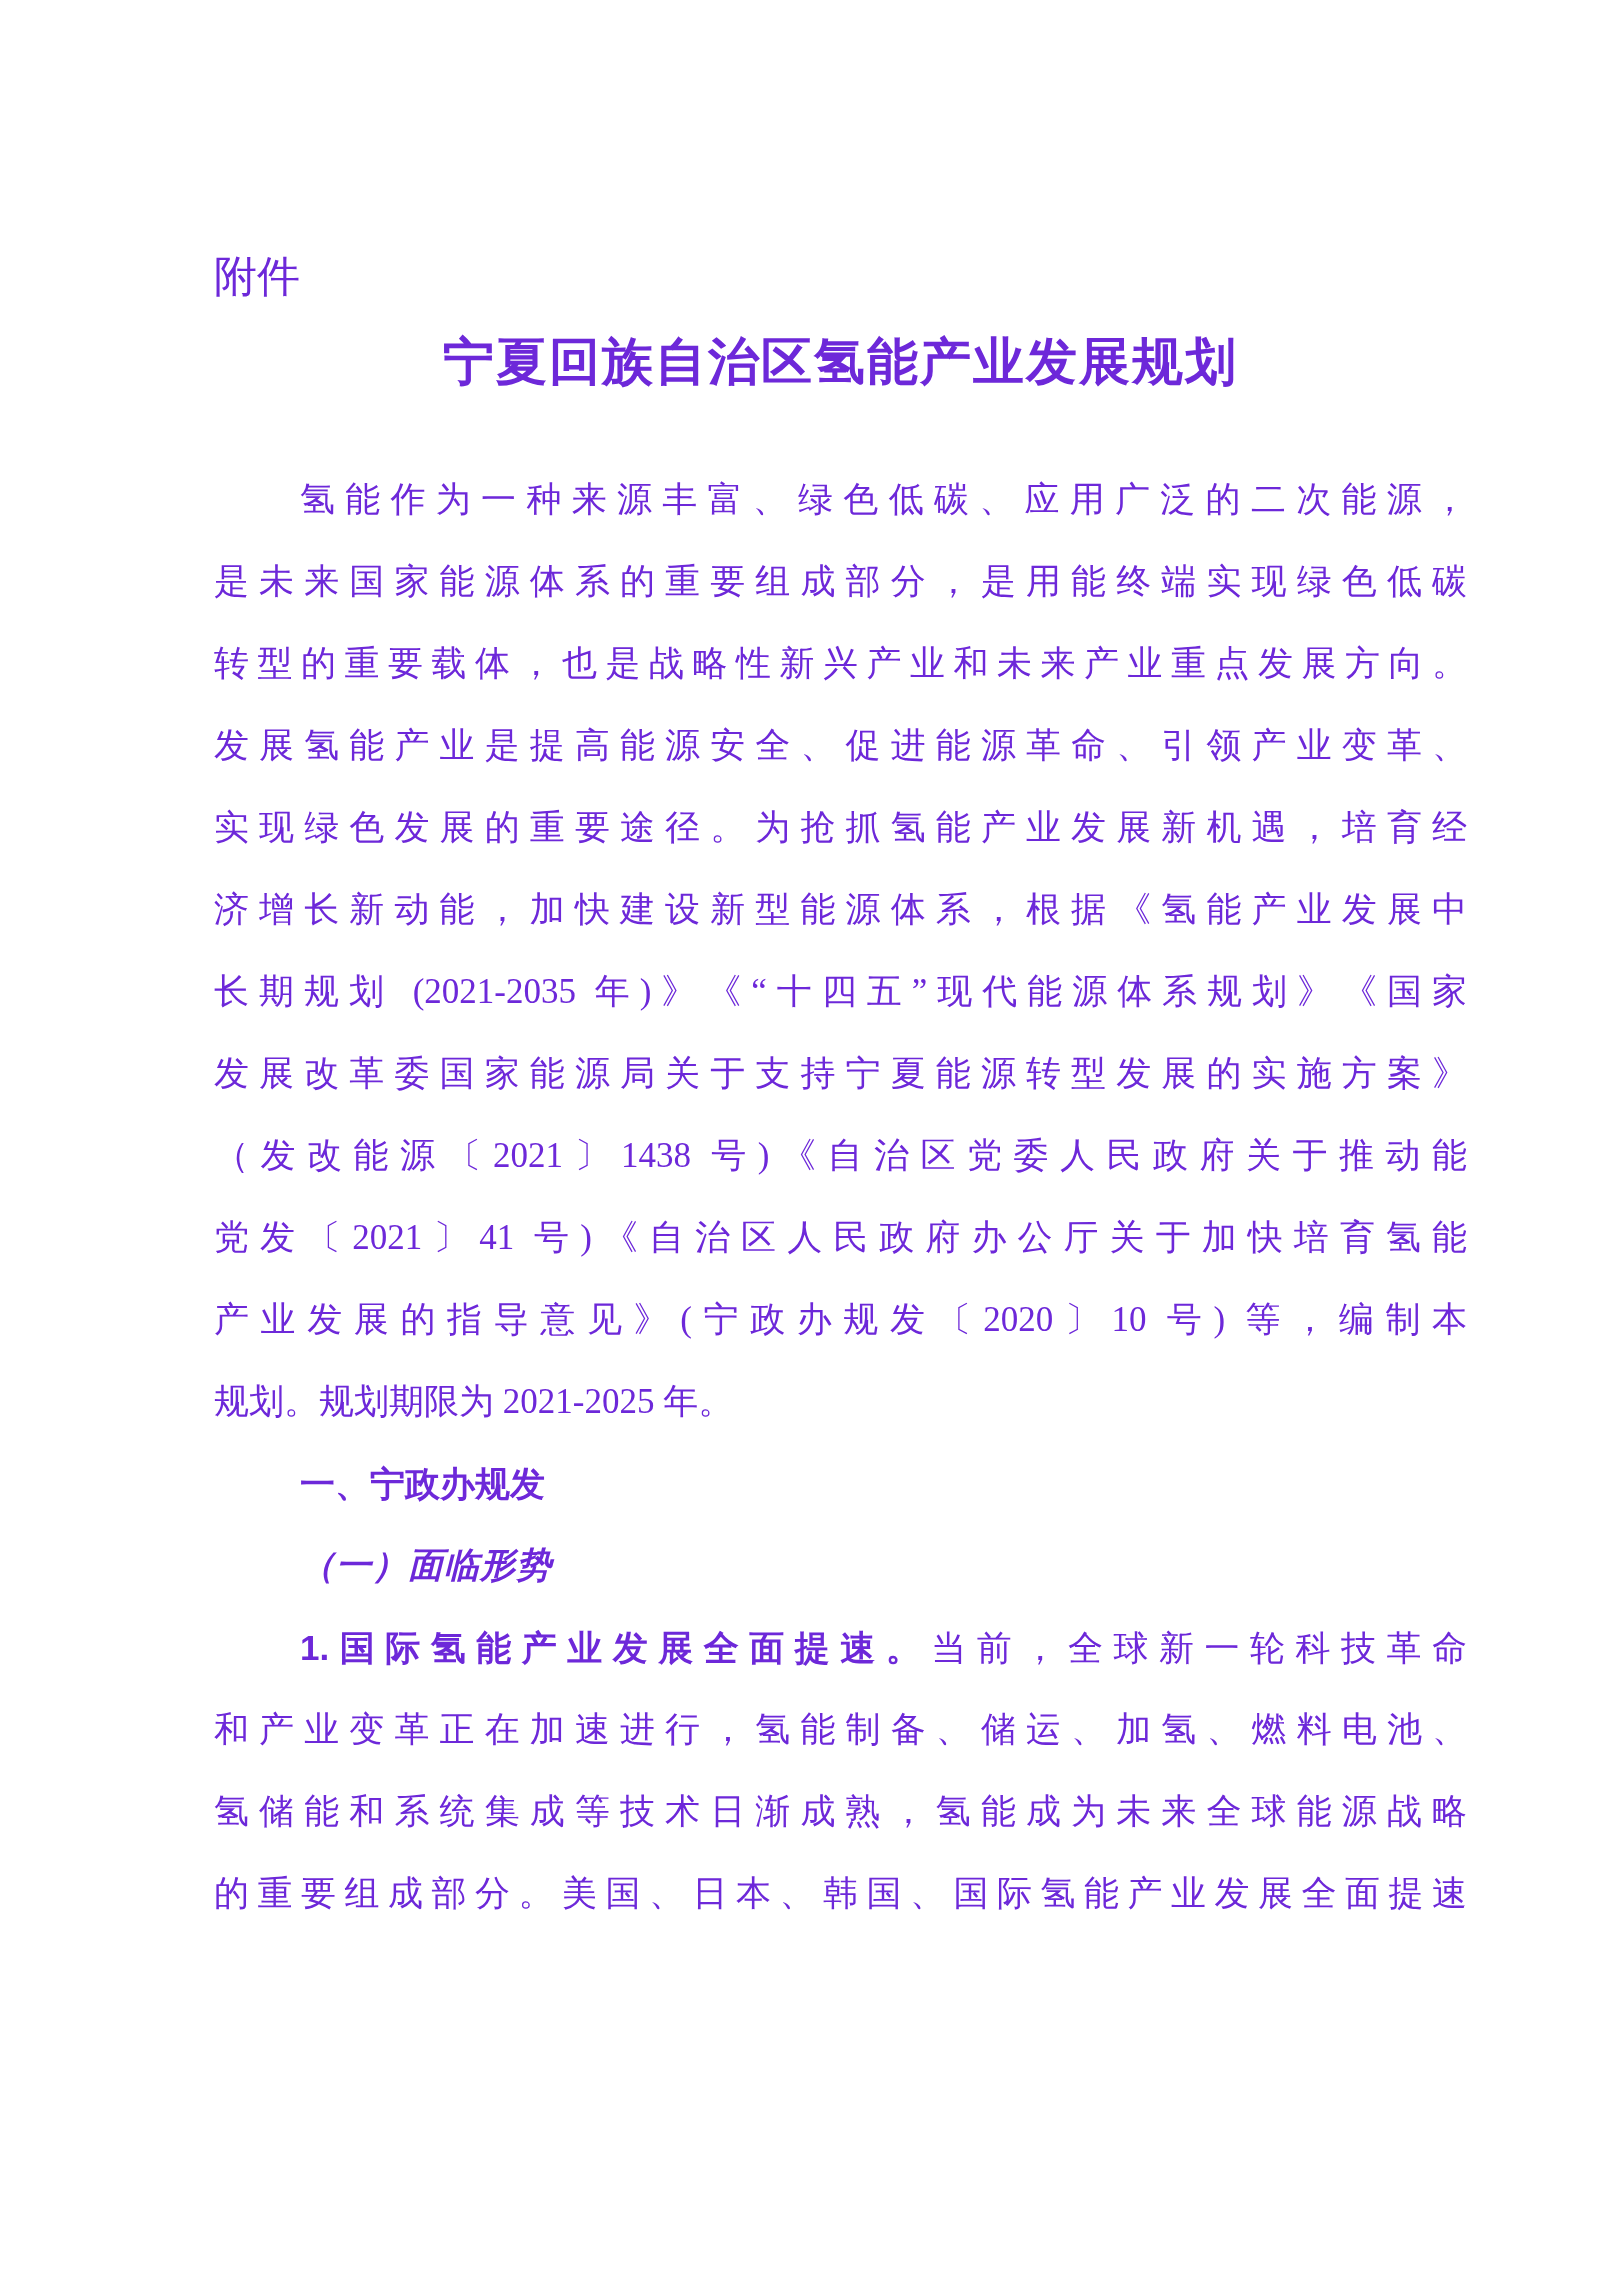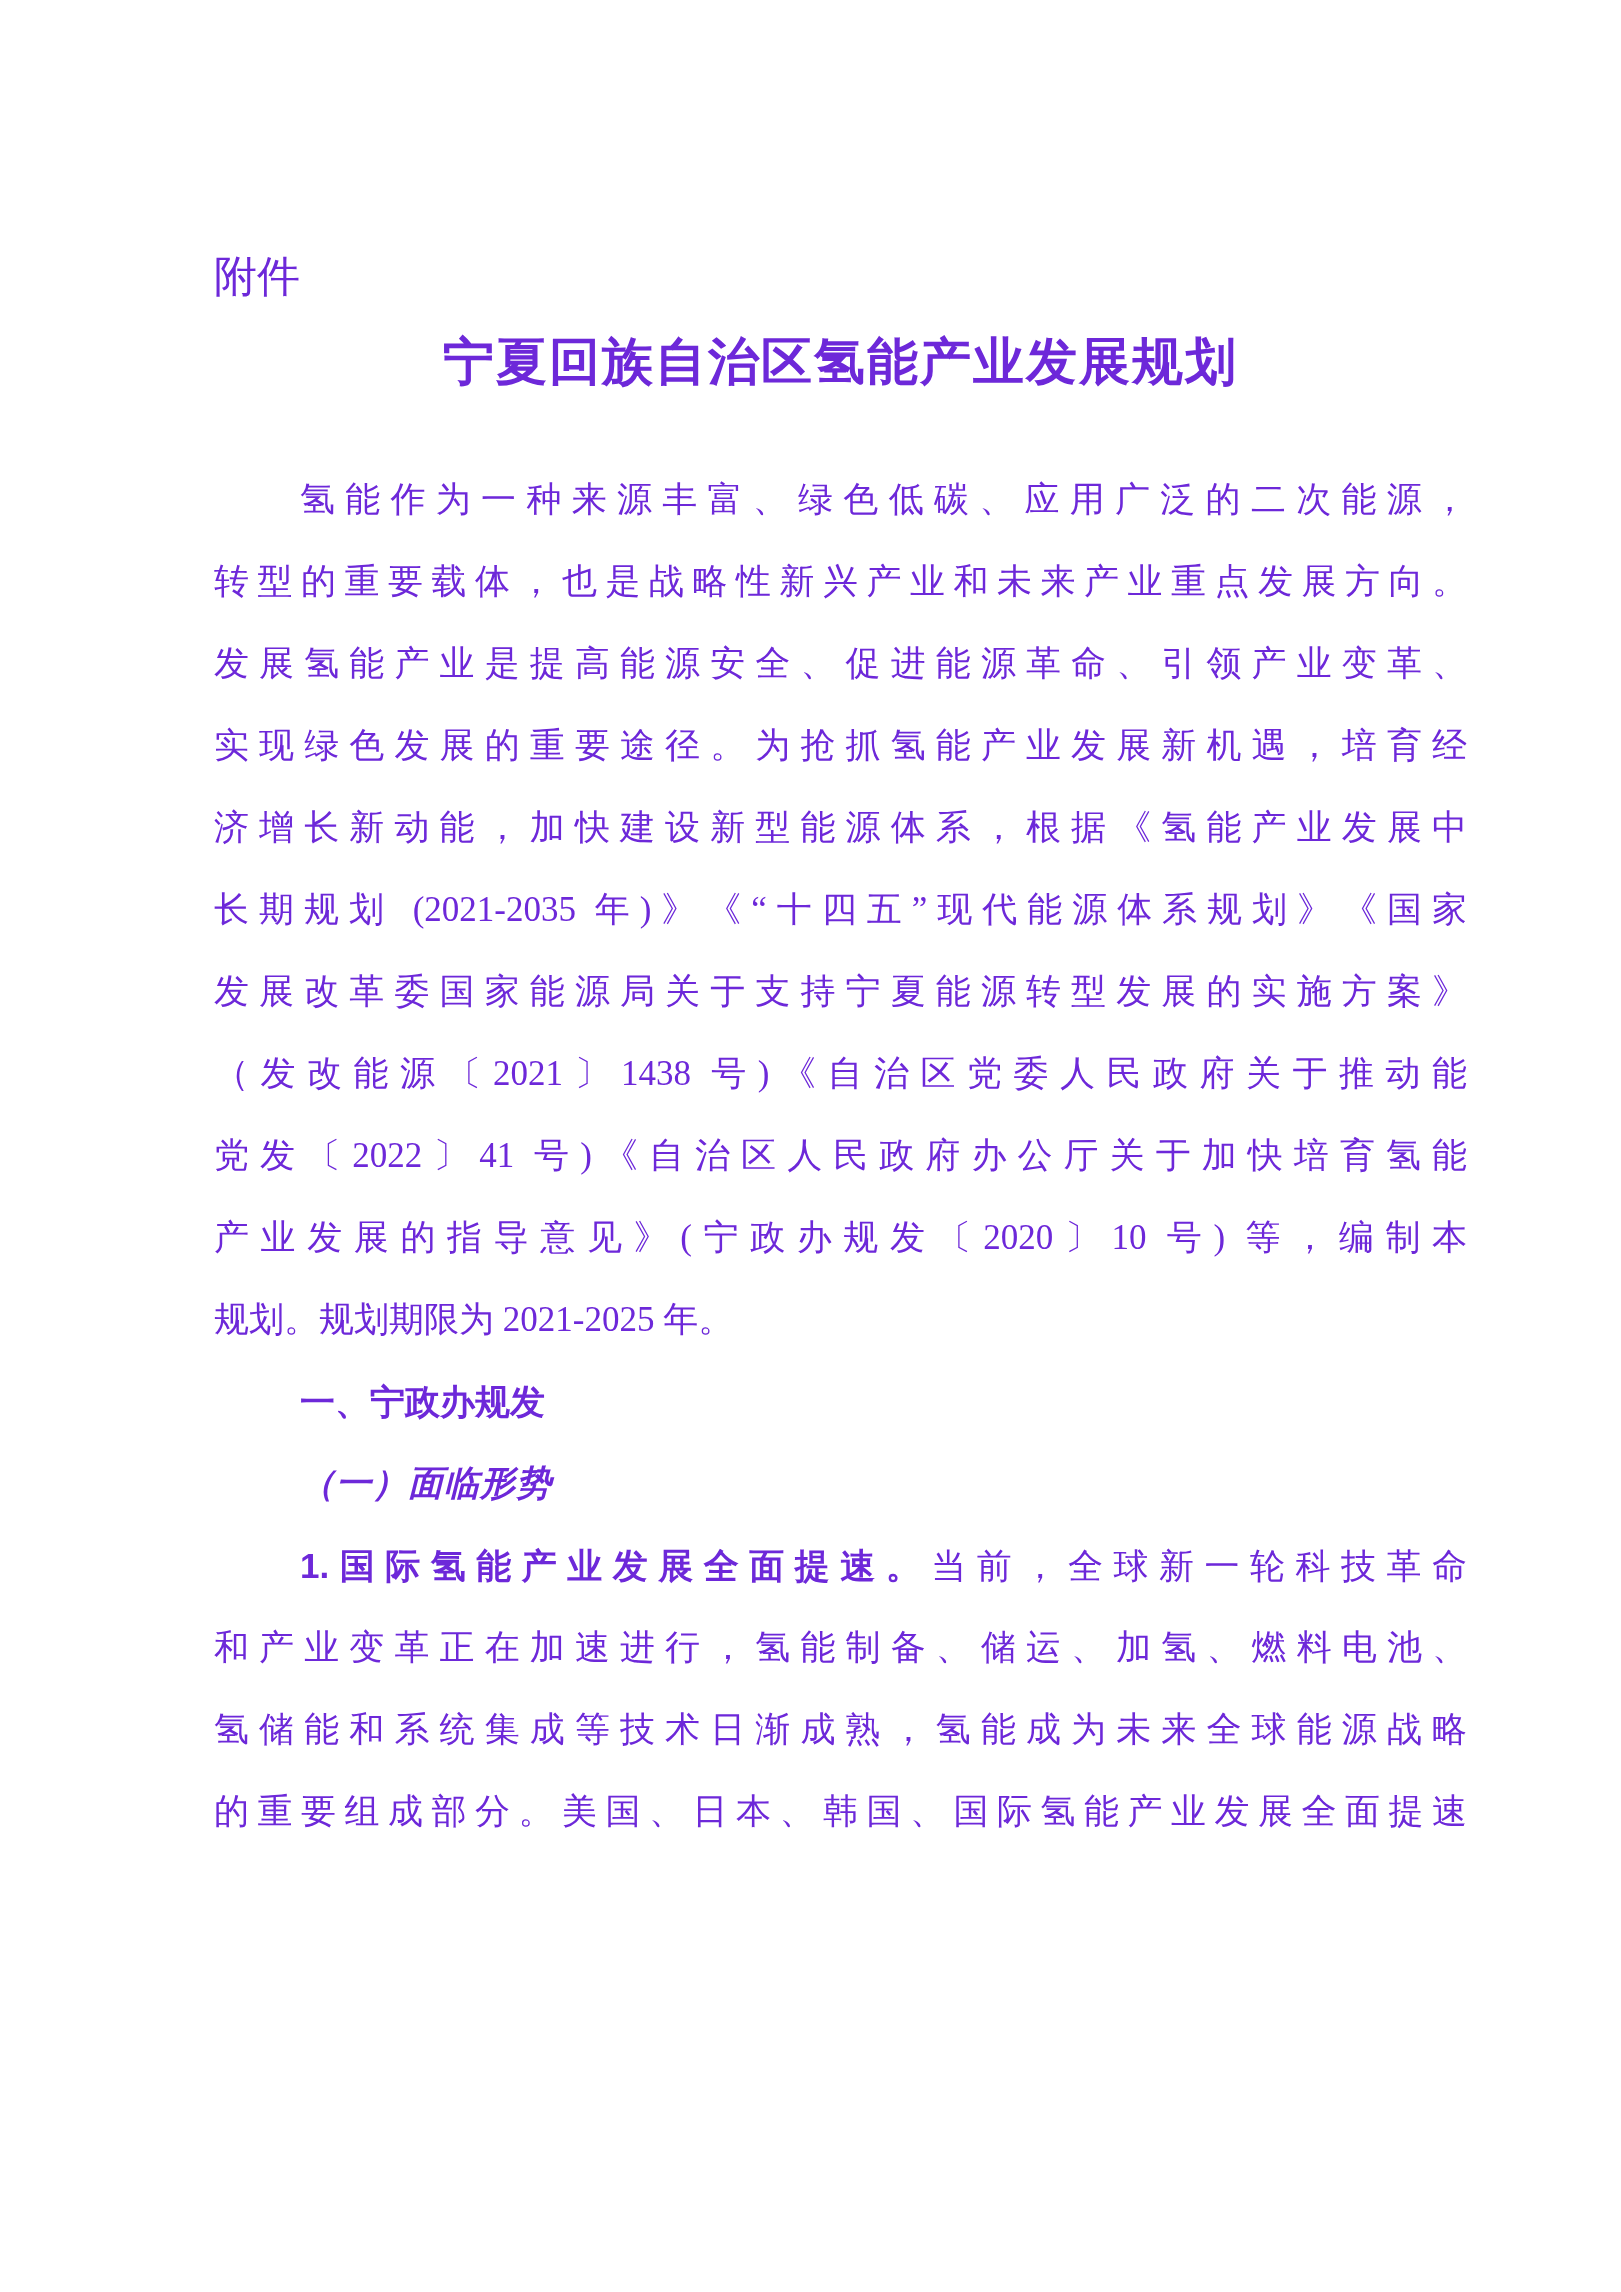--- a/index.html
+++ b/index.html
@@ -84,28 +84,29 @@
 
 <div class="page">
   <div class="content">
 
     <div class="attachment">附件</div>
 
     <div class="doc-title">宁夏回族自治区氢能产业发展规划</div>
 
     <div class="body-block">
       <div class="line jline indent2">氢能作为一种来源丰富、绿色低碳、应用广泛的二次能源，</div>
+      <div class="line jline">是未来国家能源体系的重要组成部分，是用能终端实现绿色低碳</div>
       <div class="line jline">转型的重要载体，也是战略性新兴产业和未来产业重点发展方向。</div>
       <div class="line jline">发展氢能产业是提高能源安全、促进能源革命、引领产业变革、</div>
       <div class="line jline">实现绿色发展的重要途径。为抢抓氢能产业发展新机遇，培育经</div>
       <div class="line jline">济增长新动能，加快建设新型能源体系，根据《氢能产业发展中</div>
       <div class="line jline">长期规划 (2021-2035 年)》《“十四五”现代能源体系规划》《国家</div>
       <div class="line jline">发展改革委国家能源局关于支持宁夏能源转型发展的实施方案》</div>
       <div class="line jline">（发改能源〔2021〕1438 号)《自治区党委人民政府关于推动能</div>
-      <div class="line jline">党发〔2022〕41 号)《自治区人民政府办公厅关于加快培育氢能</div>
+      <div class="line jline">党发〔2021〕41 号)《自治区人民政府办公厅关于加快培育氢能</div>
       <div class="line jline">产业发展的指导意见》(宁政办规发〔2020〕10 号) 等，编制本</div>
       <div class="line jline lastline">规划。规划期限为 2021-2025 年。</div>
     </div>
 
     <div class="line heading-1 indent2">一、宁政办规发</div>
 
     <div class="line heading-2 indent2">（一）面临形势</div>
 
     <div>
       <div class="line jline indent2"><span class="lead-bold">1.国际氢能产业发展全面提速。</span><span>当前，全球新一轮科技革命</span></div>

